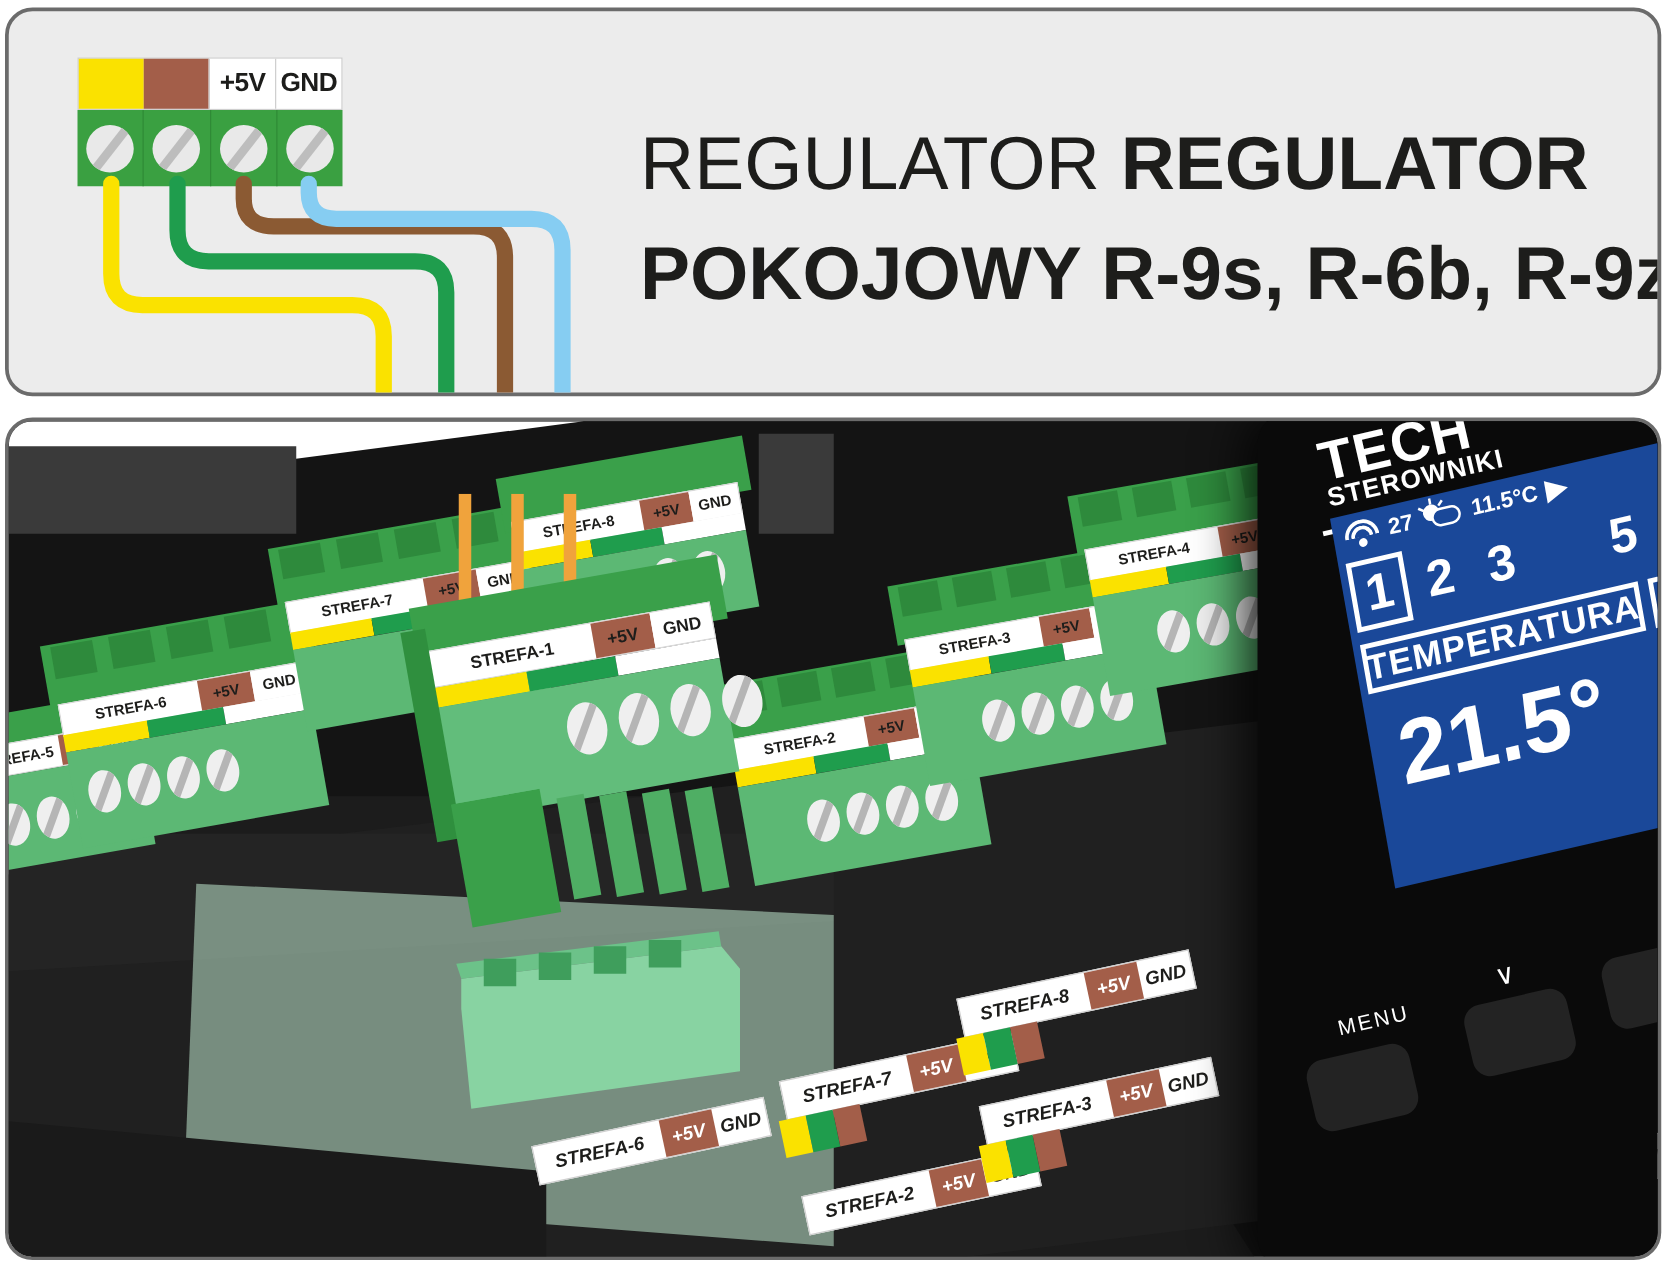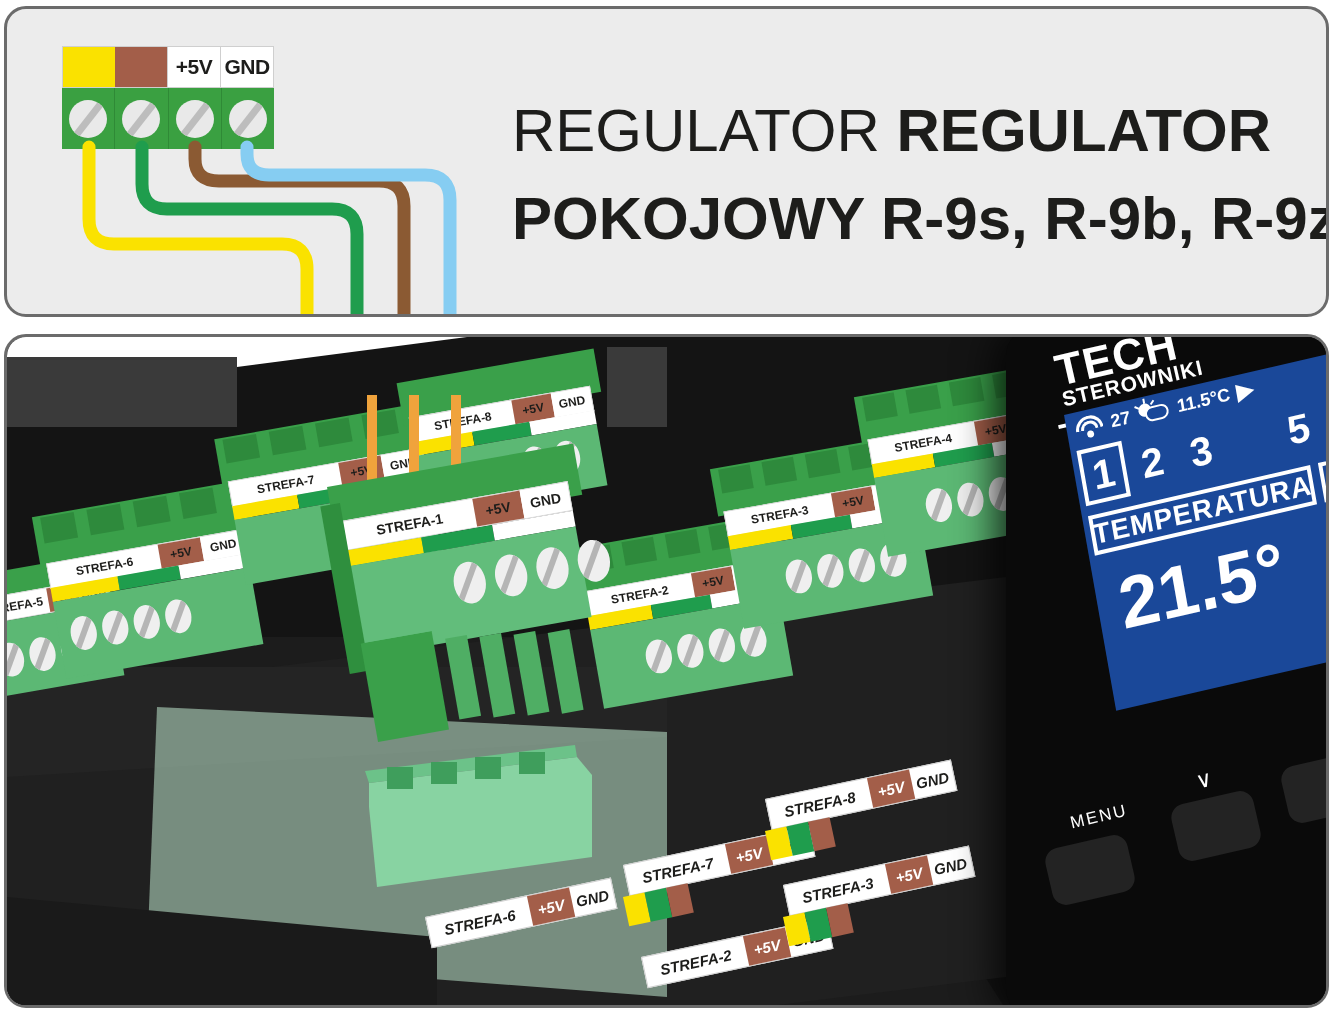--- a/index.html
+++ b/index.html
@@ -182,21 +182,21 @@
 
   <svg id="wires" viewBox="0 0 1325 311">
     <path d="M82,138 L82,210 Q82,235 107,235 L275,235 Q300,235 300,260 L300,320" fill="none" stroke="#fae200" stroke-width="13" stroke-linecap="round"></path>
     <path d="M135,138 L135,175 Q135,200 160,200 L325,200 Q350,200 350,225 L350,320" fill="none" stroke="#1f9d4d" stroke-width="13" stroke-linecap="round"></path>
     <path d="M188,138 L188,150 Q188,172 212,172 L372,172 Q397,172 397,197 L397,320" fill="none" stroke="#8b5a33" stroke-width="13" stroke-linecap="round"></path>
     <path d="M240,138 L240,145 Q240,166 262,166 L418,166 Q443,166 443,191 L443,320" fill="none" stroke="#86cdf2" stroke-width="13" stroke-linecap="round"></path>
   </svg>
 
   <div id="headline">
     <div class="hl-line"><span class="hl-light">REGULATOR </span><span class="hl-bold">REGULATOR</span></div>
-    <div class="hl-line hl-bold">POKOJOWY R-9s, R-9b, R-9z</div>
+    <div class="hl-line hl-bold">POKOJOWY R-9s, R-6b, R-9z</div>
   </div>
 </div>
 
 <div id="photo-panel">
   <div id="photo-inner">
 
     <svg style="position:absolute;left:0;top:0;width:1325px;height:674px;">
       <polygon points="0,0 1325,0 1325,674 0,674" fill="#141414"></polygon>
       <polygon points="0,0 0,60 460,0" fill="#ffffff"></polygon>
       <polygon points="0,420 0,674 300,674 120,400" fill="#2a2a2a"></polygon>

